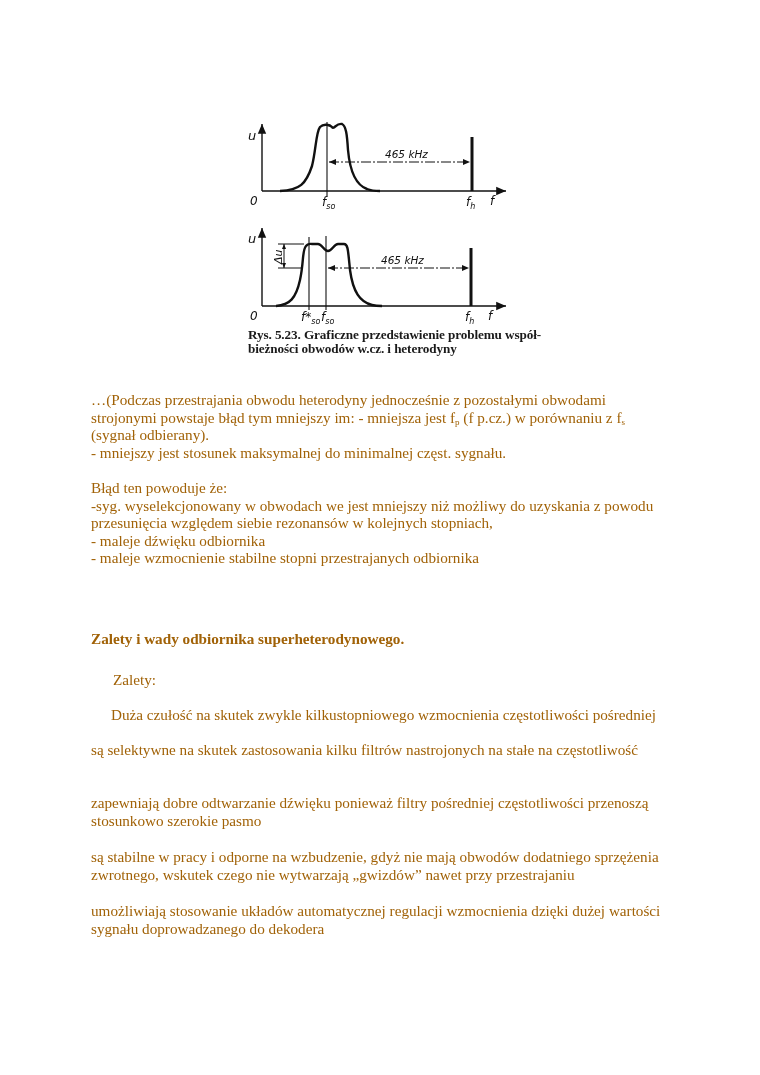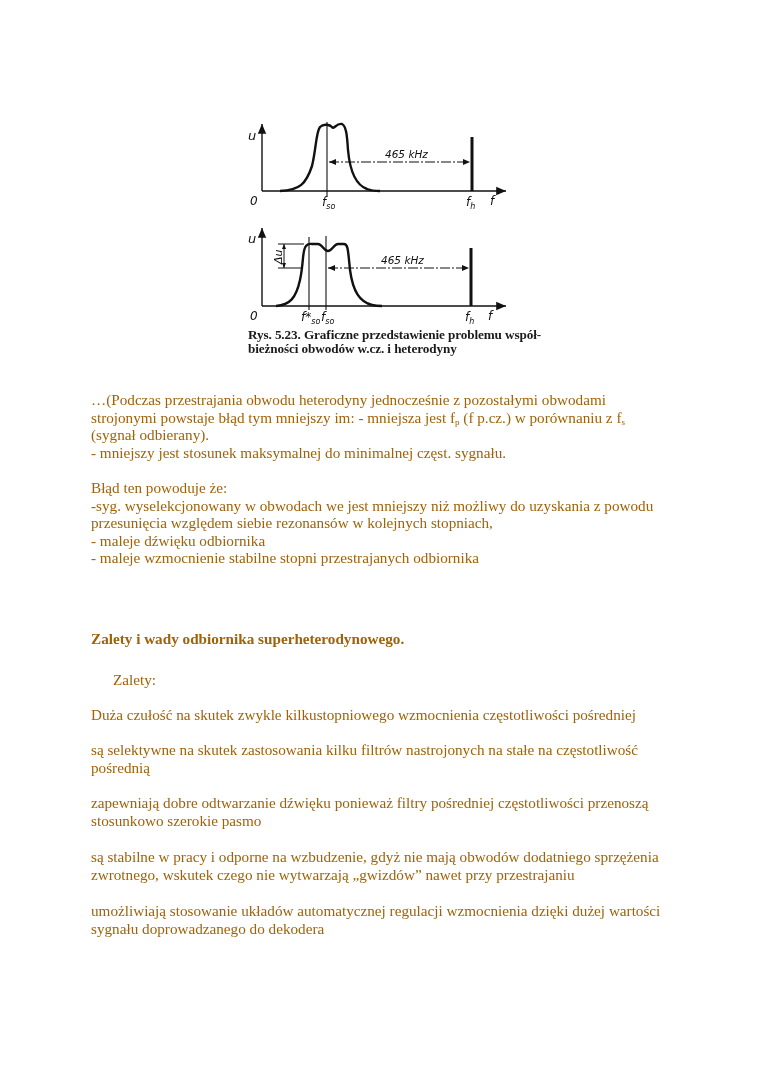--- a/index.html
+++ b/index.html
@@ -99,27 +99,26 @@
   </div>
 
   <div class="text bold" style="top:604px;margin-top:26px;">
     <p>Zalety i wady odbiornika superheterodynowego.</p>
   </div>
 
   <div class="text indent" style="top:671px;">
     <p>Zalety:</p>
   </div>
 
-  <div class="text" style="top:706px;">
+  <div class="text" style="top:706px;margin-left:20px;">
     <p>Duża czułość na skutek zwykle kilkustopniowego wzmocnienia częstotliwości pośredniej</p>
   </div>
 
   <div class="text" style="top:741px;">
     <p>są selektywne na skutek zastosowania kilku filtrów nastrojonych na stałe na częstotliwość</p>
-    <p>pośrednią</p>
   </div>
 
   <div class="text" style="top:794px;">
     <p>zapewniają dobre odtwarzanie dźwięku ponieważ filtry pośredniej częstotliwości przenoszą</p>
     <p>stosunkowo szerokie pasmo</p>
   </div>
 
   <div class="text" style="top:848px;">
     <p>są stabilne w pracy i odporne na wzbudzenie, gdyż nie mają obwodów dodatniego sprzężenia</p>
     <p>zwrotnego, wskutek czego nie wytwarzają „gwizdów” nawet przy przestrajaniu</p>

